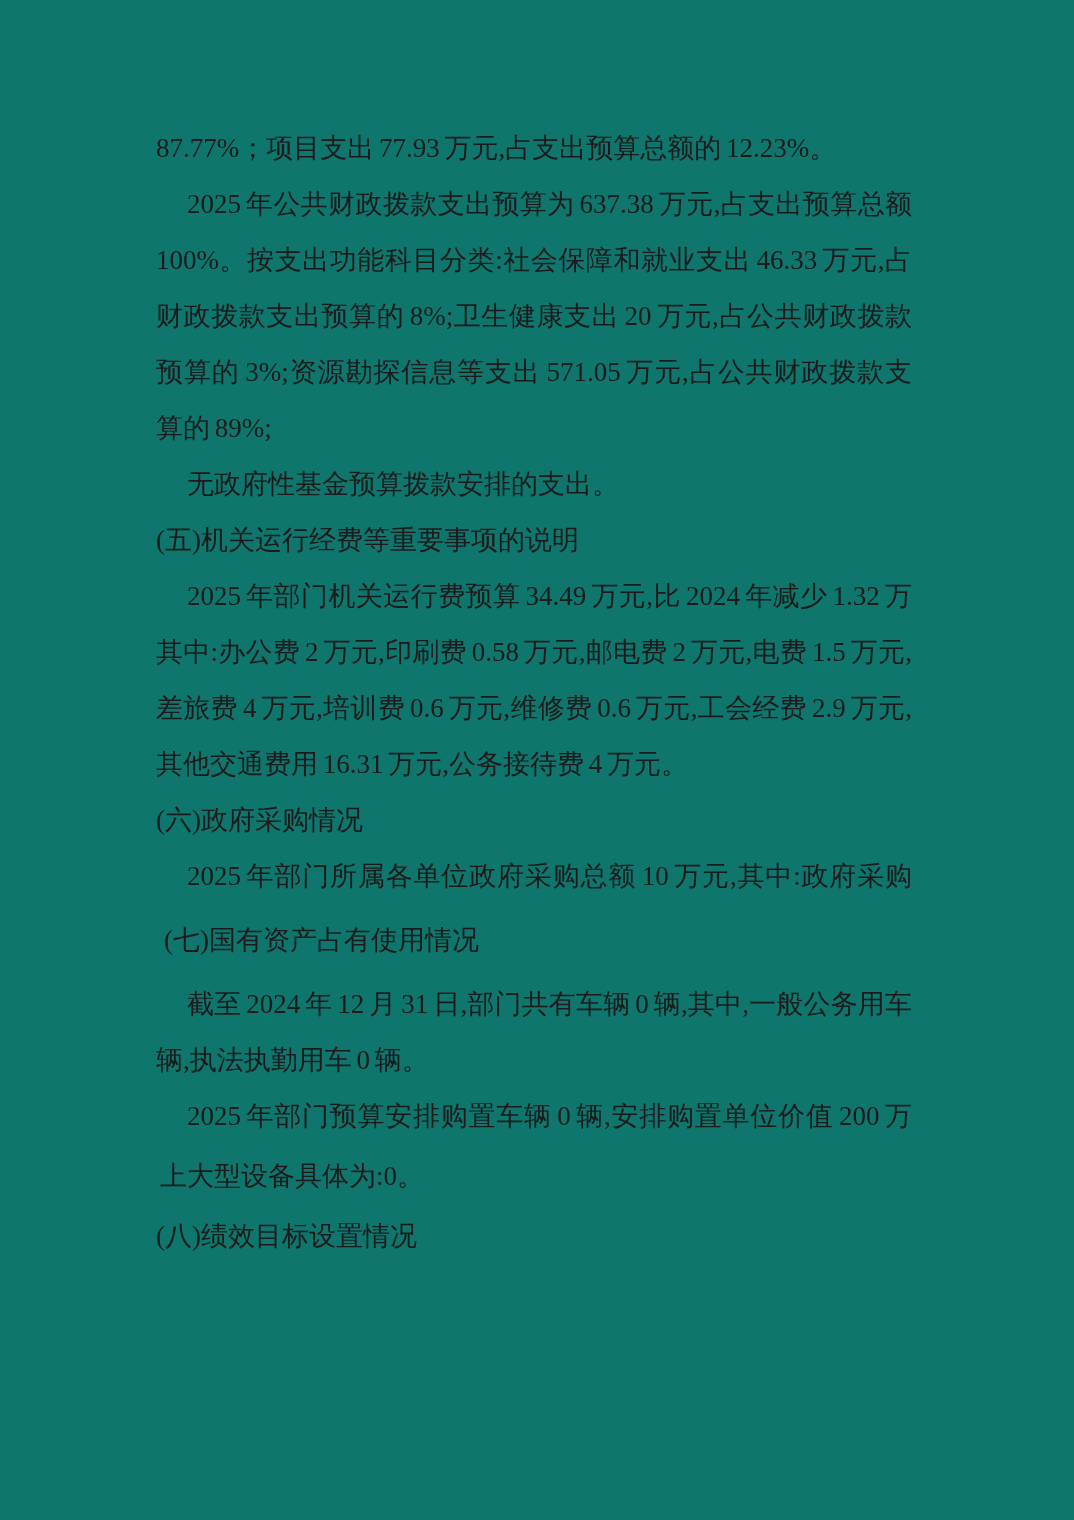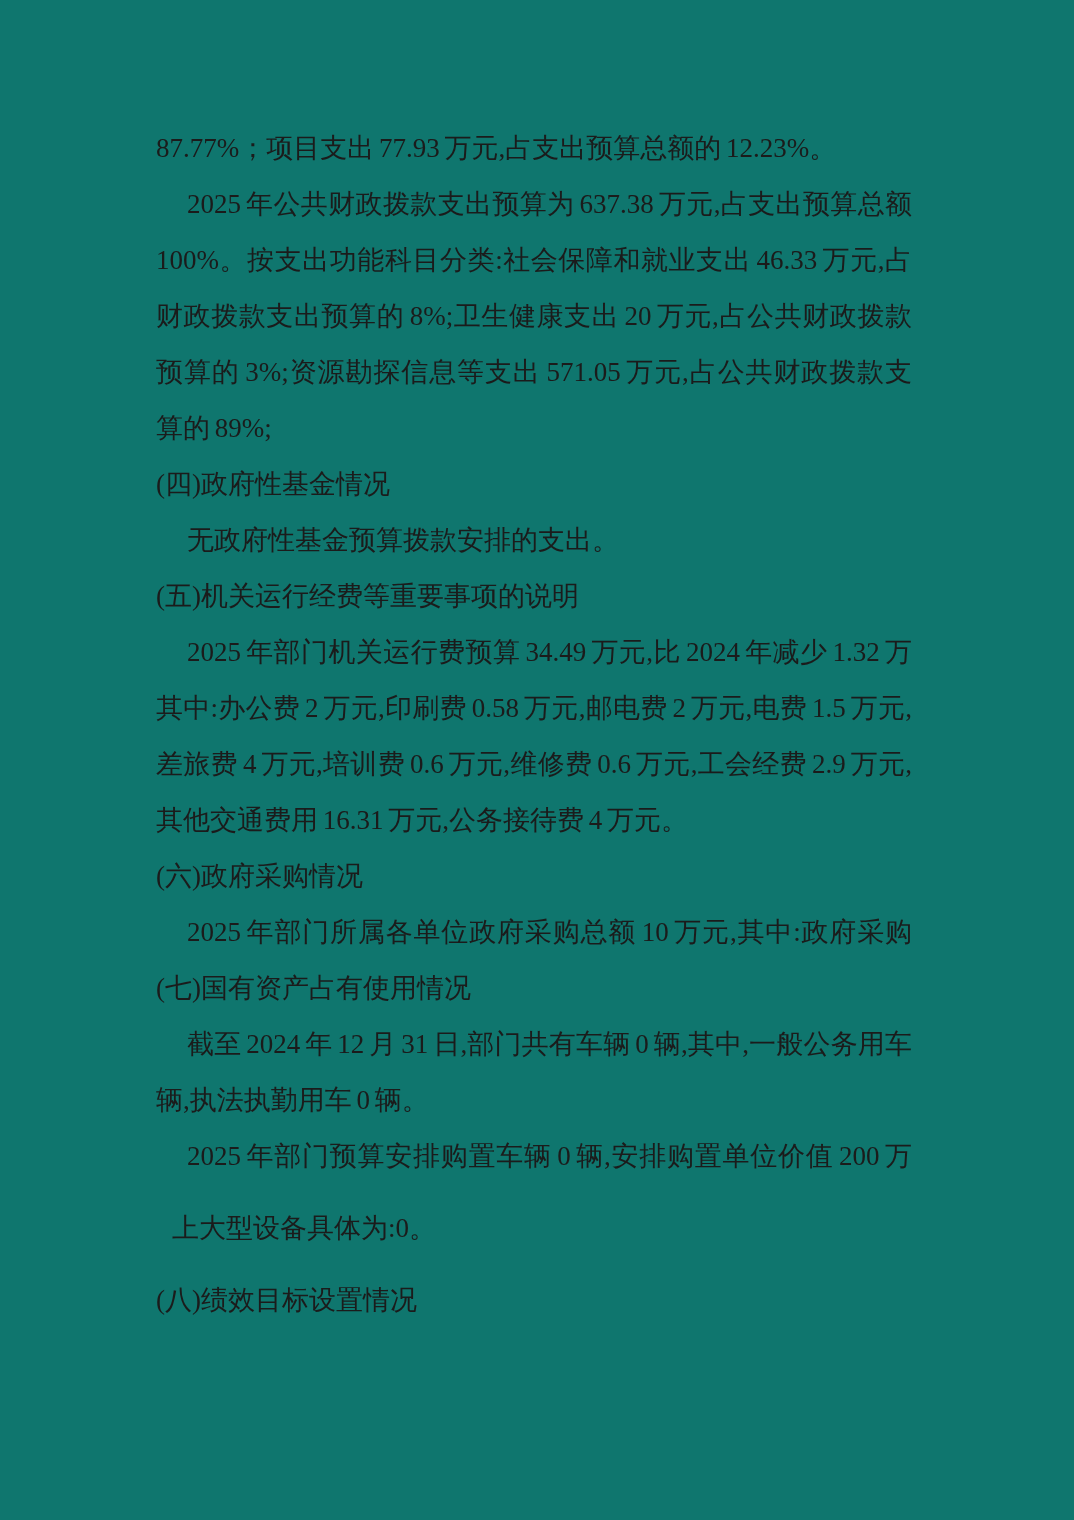--- a/index.html
+++ b/index.html
@@ -42,29 +42,28 @@
 <body>
 
 <div class="page">
   <main class="doc-body">
       <p class="line" style="margin: 0px;">87.77%；项目支出 77.93 万元,占支出预算总额的 12.23%。</p>
       <p class="line indent justify" style="margin: 0px;">2025 年公共财政拨款支出预算为 637.38 万元,占支出预算总额的</p>
       <p class="line justify" style="margin: 0px;">100%。按支出功能科目分类:社会保障和就业支出 46.33 万元,占公共</p>
       <p class="line justify" style="margin: 0px;">财政拨款支出预算的 8%;卫生健康支出 20 万元,占公共财政拨款支出</p>
       <p class="line justify" style="margin: 0px;">预算的 3%;资源勘探信息等支出 571.05 万元,占公共财政拨款支出预</p>
       <p class="line" style="margin: 0px;">算的 89%;</p>
-      <p class="line" style="margin: 0px;">(四)政府性基金情况</p>
       <p class="line indent" style="margin: 0px;">无政府性基金预算拨款安排的支出。</p>
       <p class="line" style="margin: 0px;">(五)机关运行经费等重要事项的说明</p>
       <p class="line indent justify" style="margin: 0px;">2025 年部门机关运行费预算 34.49 万元,比 2024 年减少 1.32 万元。</p>
       <p class="line justify" style="margin: 0px;">其中:办公费 2 万元,印刷费 0.58 万元,邮电费 2 万元,电费 1.5 万元,</p>
       <p class="line justify" style="margin: 0px; font-family: Liberation Serif, serif;">差旅费 4 万元,培训费 0.6 万元,维修费 0.6 万元,工会经费 2.9 万元,</p>
       <p class="line" style="margin: 0px;">其他交通费用 16.31 万元,公务接待费 4 万元。</p>
       <p class="line" style="margin: 0px;">(六)政府采购情况</p>
       <p class="line indent justify" style="margin: 0px;">2025 年部门所属各单位政府采购总额 10 万元,其中:政府采购货物</p>
-      <p class="line" style="margin: 0px;">(七)国有资产占有使用情况</p>
+      <p class="line" style="margin: 8px;">(七)国有资产占有使用情况</p>
       <p class="line indent justify" style="margin: 0px;">截至 2024 年 12 月 31 日,部门共有车辆 0 辆,其中,一般公务用车 0</p>
       <p class="line" style="margin: 0px;">辆,执法执勤用车 0 辆。</p>
       <p class="line indent justify" style="margin: 0px;">2025 年部门预算安排购置车辆 0 辆,安排购置单位价值 200 万元以</p>
-      <p class="line" style="margin: 16px;">上大型设备具体为:0。</p>
+      <p class="line" style="margin: 4px;">上大型设备具体为:0。</p>
       <p class="line" style="margin: 0px;">(八)绩效目标设置情况</p>
     </main>
 </div>
 
 </body></html>

